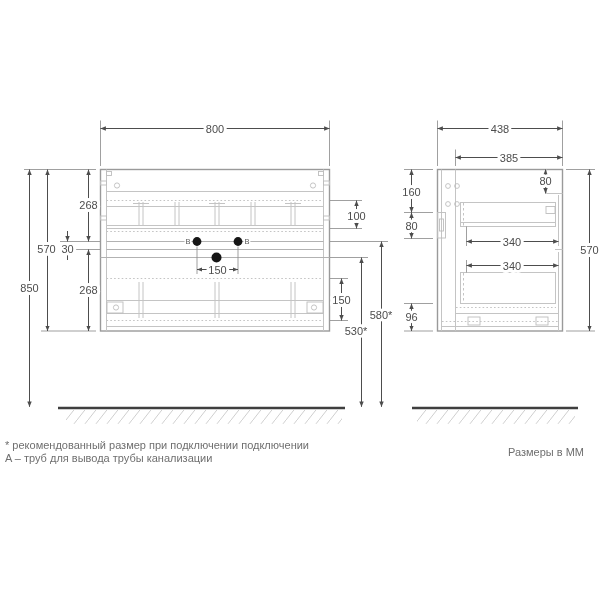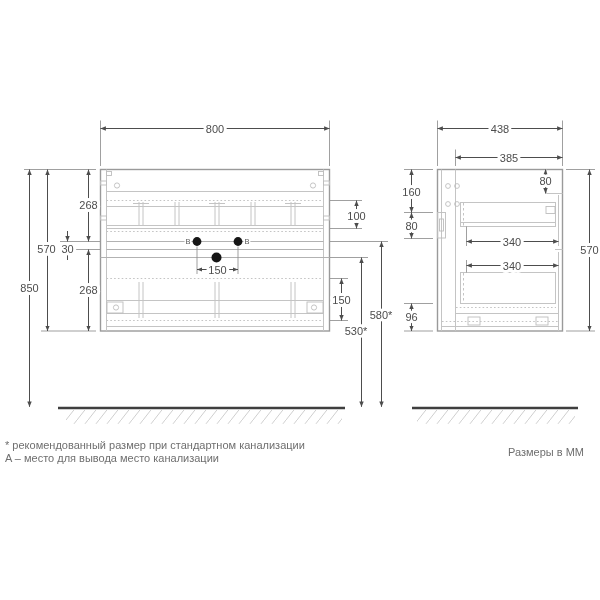--- a/index.html
+++ b/index.html
@@ -218,18 +218,18 @@
     <text x="411.5" y="230">80</text>
     <text x="545.5" y="185">80</text>
     <text x="512" y="245.5">340</text>
     <text x="512" y="269.5">340</text>
     <text x="589.5" y="254">570</text>
     <text x="411.5" y="321">96</text>
   </g>
 </svg>
 
 <div class="footnotes">
-  <div>* рекомендованный размер при стандартном канализации</div>
-  <div>A – место для вывода место канализации</div>
+  <div>* рекомендованный размер при подключении подключении</div>
+  <div>A – труб для вывода трубы канализации</div>
 </div>
 <div class="units">Размеры в ММ</div>
 
 </div>
 
 </body></html>

